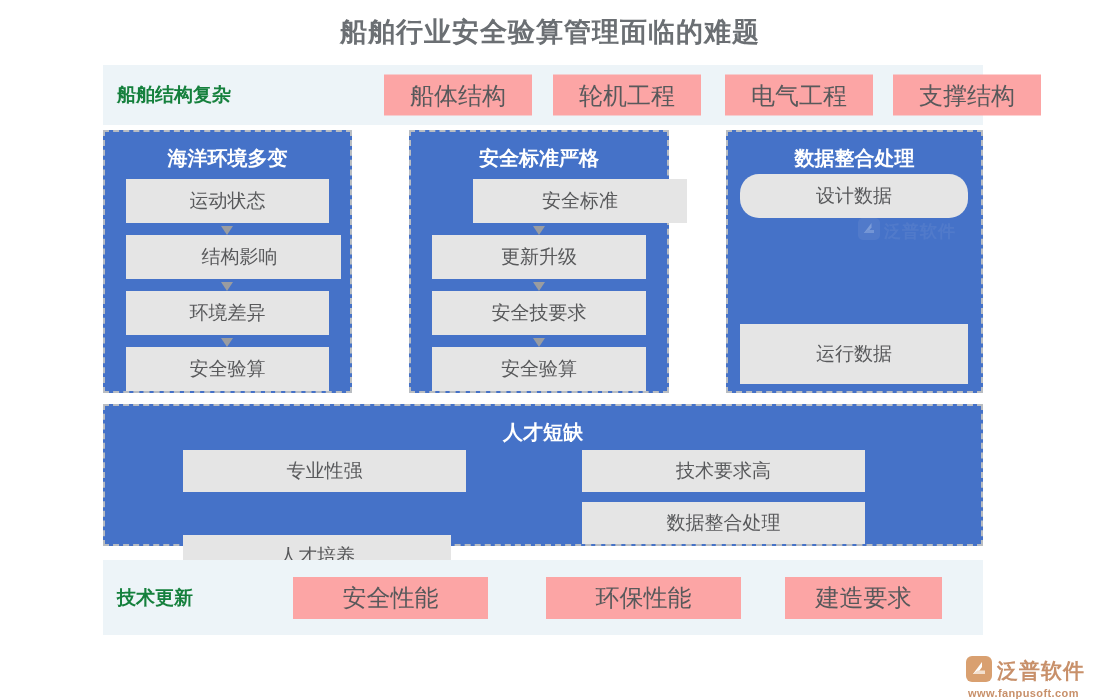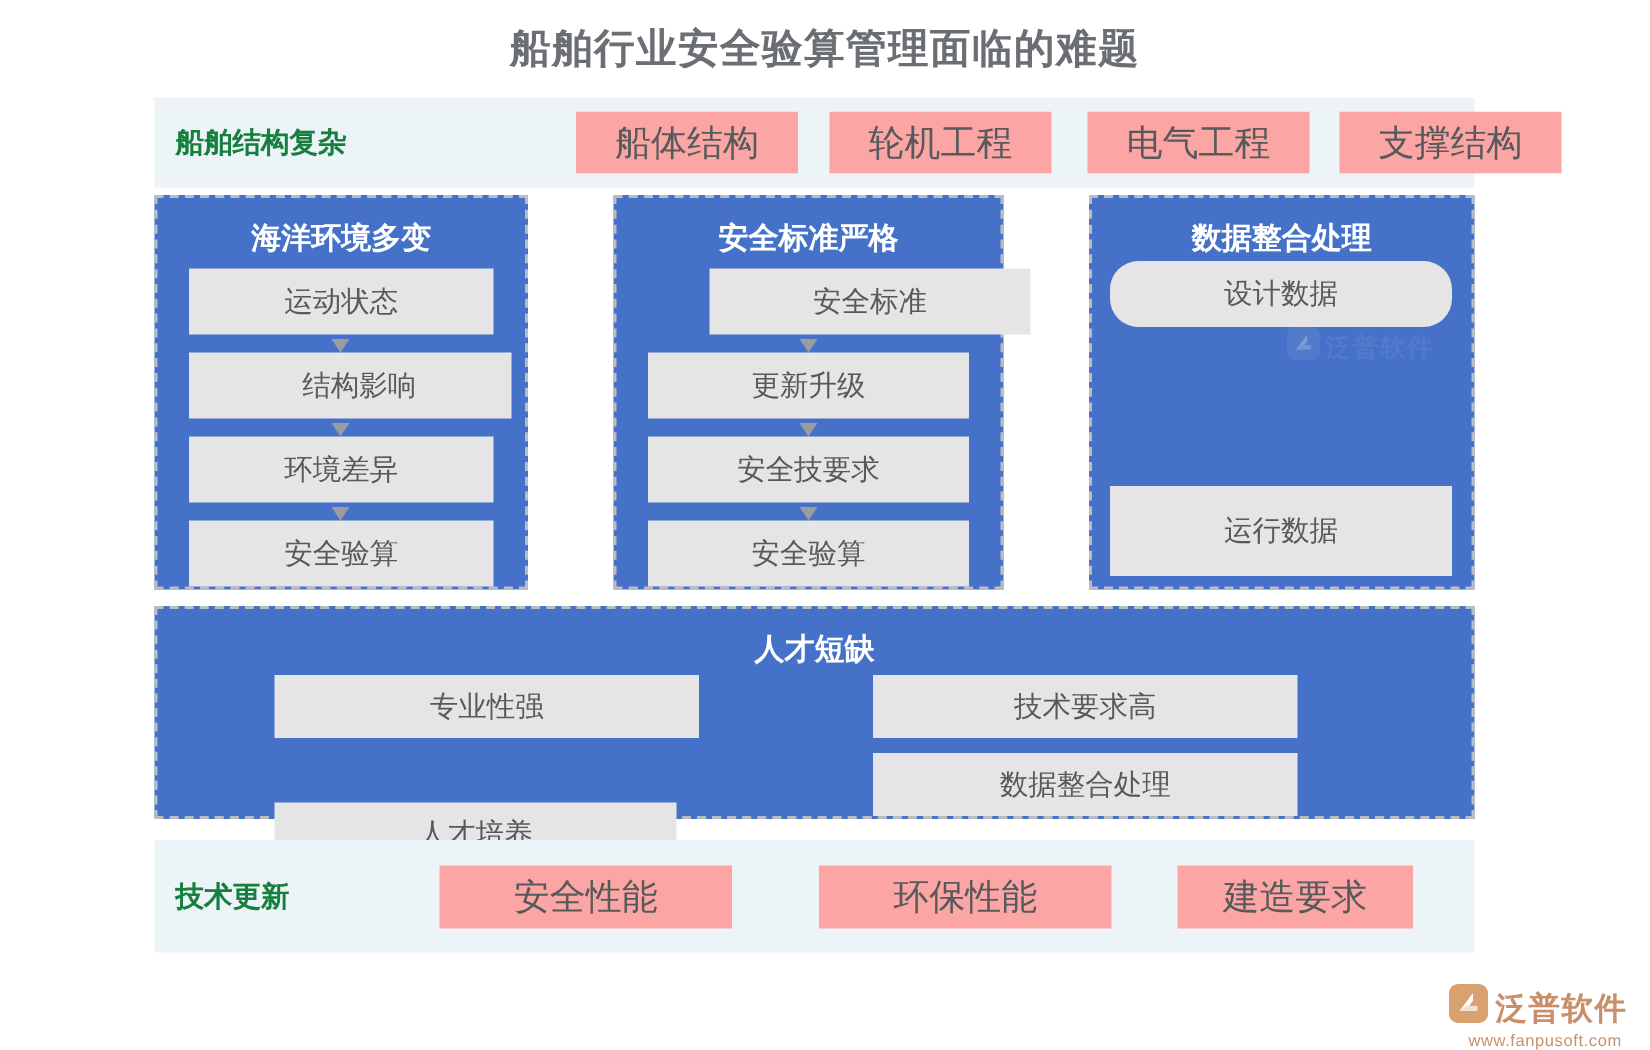--- a/index.html
+++ b/index.html
@@ -153,24 +153,24 @@
     gap: 5px;
   }
   .brand-name {
     font-size: 21px;
     font-weight: bold;
     color: #c8906a;
     letter-spacing: 1px;
   }
   .brand-url {
     font-size: 11px;
-    font-weight: normal;
+    font-weight: bold;
     color: #c8906a;
     letter-spacing: 0.4px;
-    margin-left: 13px;
+    margin-left: 2px;
     margin-top: 1px;
   }
 </style>
 </head>
 <body>
 
 <div class="page-title">船舶行业安全验算管理面临的难题</div>
 
 <div class="band band-top">
   <div class="band-label">船舶结构复杂</div>

